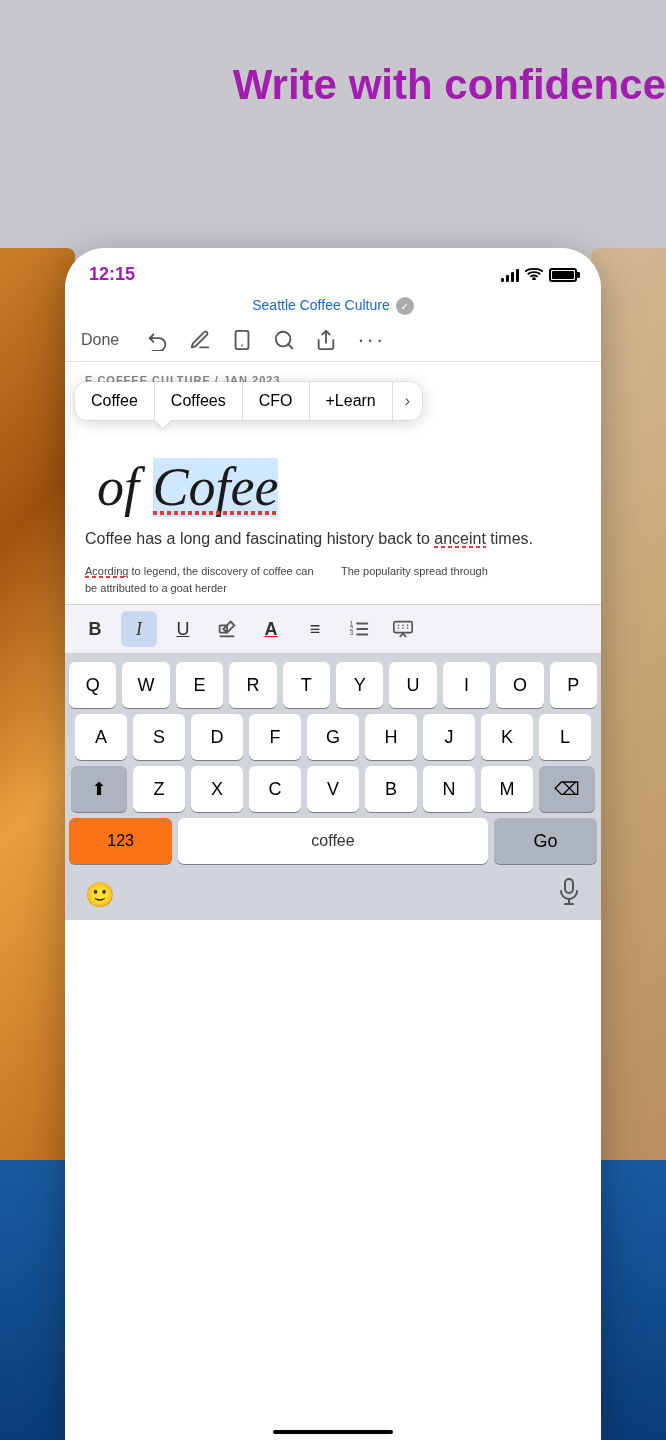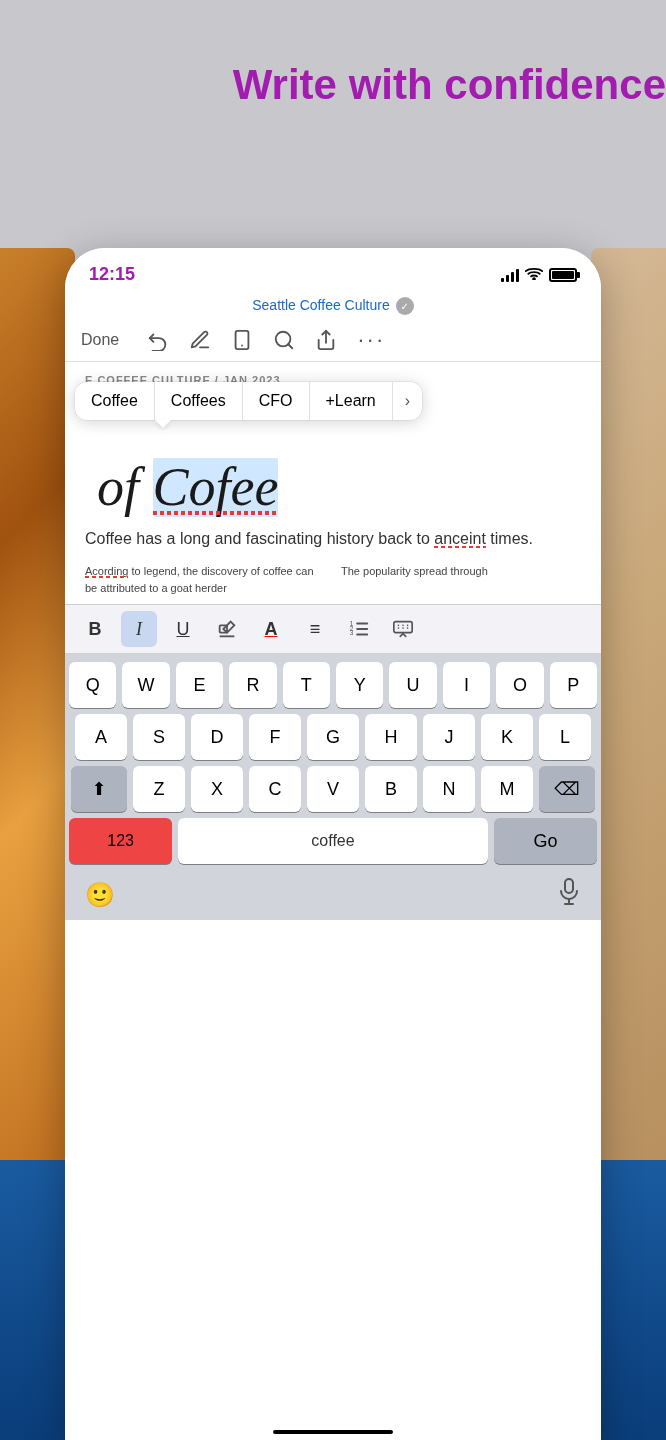--- a/index.html
+++ b/index.html
@@ -424,21 +424,21 @@
       color: #333;
     }
 
     .key.go-key {
       background: #adb4c0;
       max-width: none;
       flex: 2;
     }
 
     .key.num-key {
-      background: #ef4444;
+      background: #f97316;
       max-width: none;
       flex: 2;
       font-size: 16px;
     }
 
     .bottom-bar {
       background: #d1d5db;
       display: flex;
       justify-content: space-between;
       align-items: center;

